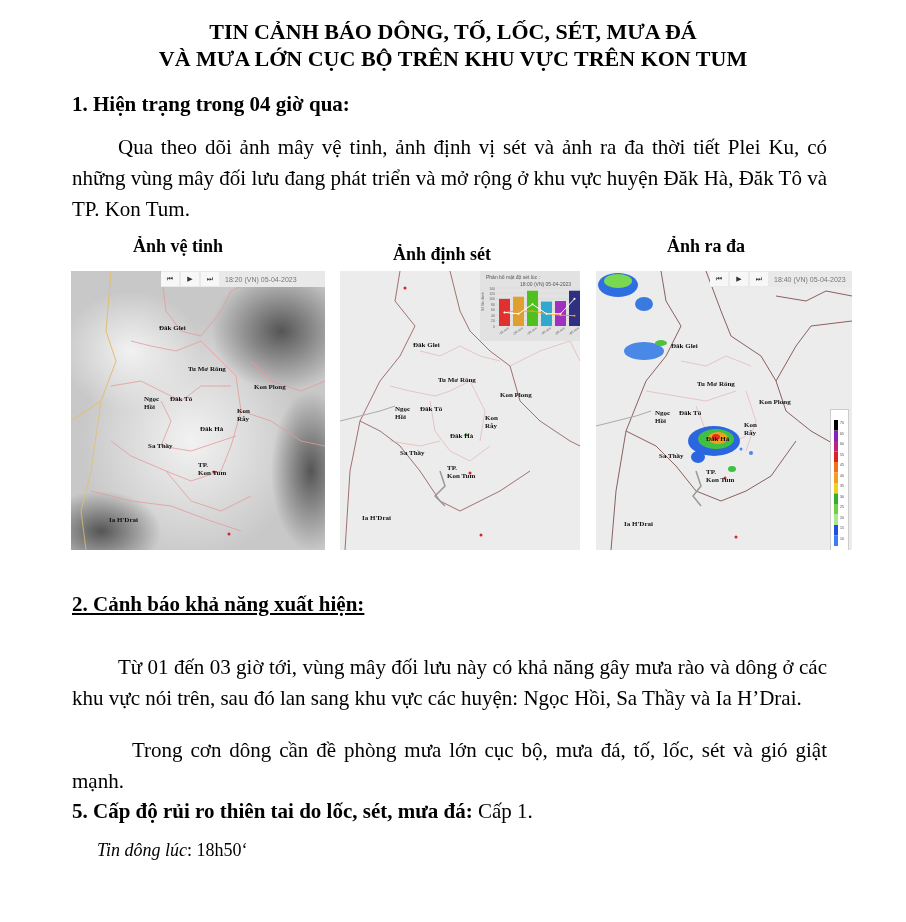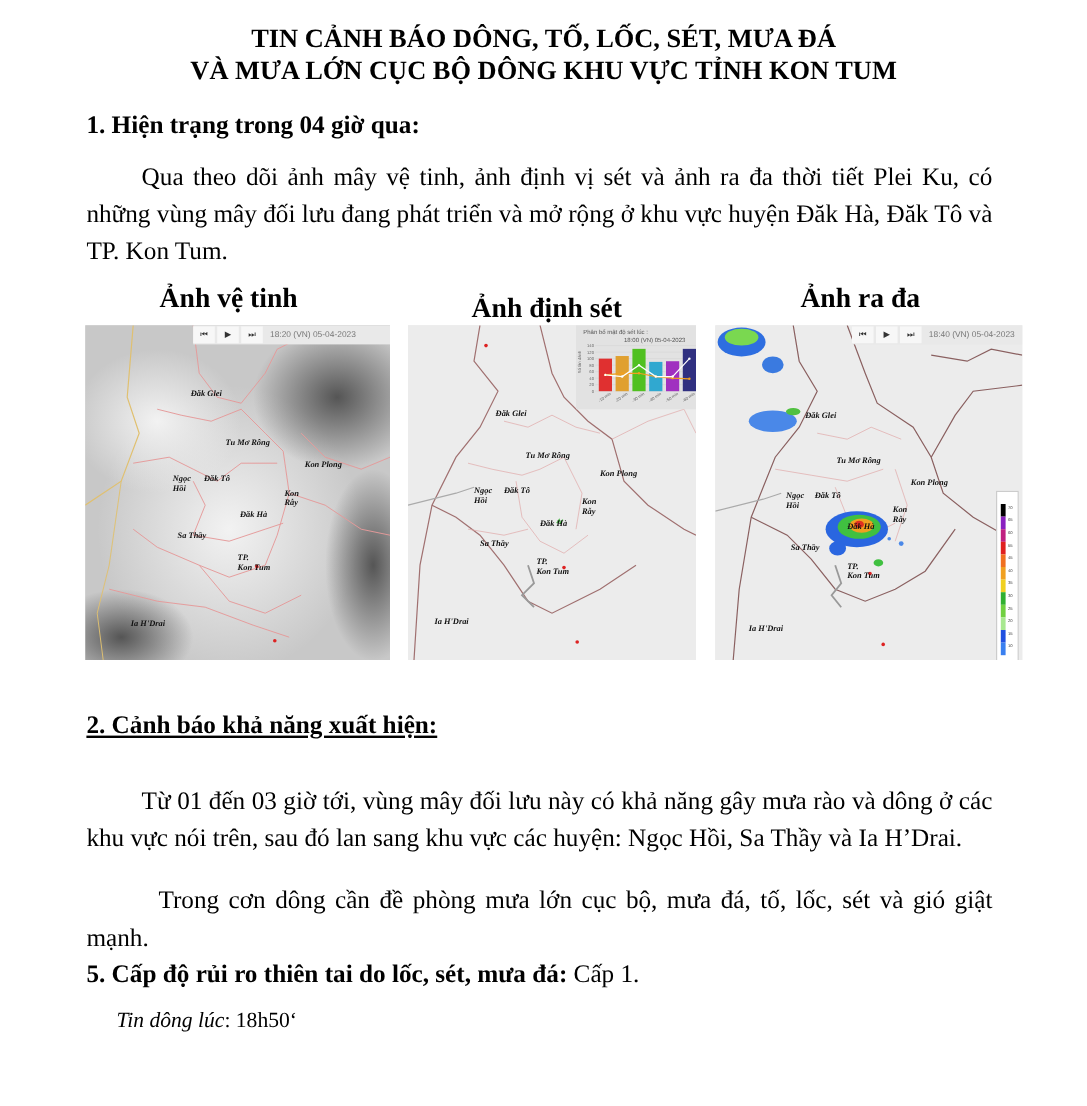--- a/index.html
+++ b/index.html
@@ -4,39 +4,39 @@
 <style>
   html, body { margin: 0; padding: 0; background: #ffffff; }
   body { width: 906px; height: 922px; position: relative; overflow: hidden;
          font-family: "Liberation Serif", "DejaVu Serif", serif; color: #000; }
   .title { position: absolute; left: 0; width: 906px; text-align: center; font-weight: bold; font-size: 22px; line-height: 27px; }
   .t1 { top: 18px; }
   .t2 { top: 45px; }
   .h { position: absolute; left: 72px; font-weight: bold; font-size: 21px; }
   .p { position: absolute; left: 72px; width: 755px; font-size: 21px; line-height: 31px; text-align: justify; }
   .indent { text-indent: 46px; }
-  .caption { position: absolute; font-weight: bold; font-size: 23px; }
+  .caption { position: absolute; font-weight: bold; font-size: 18px; }
   .img { position: absolute; top: 271px; height: 279px; overflow: hidden; }
   .img svg { display: block; }
   .timebar { position: absolute; top: 0; height: 16px; background: #e9e9e9; font-family: "Liberation Sans", sans-serif; font-size: 7px; color: #777; display: flex; align-items: center; }
   .tb-btn { width: 18px; height: 14px; background: #f7f7f7; margin-right: 2px; display: flex; align-items: center; justify-content: center; font-size: 7px; color: #333; }
   .tb-time { margin-left: 4px; }
-  .maplabel { position: absolute; font-family: "Liberation Serif", serif; font-weight: bold; font-size: 7px; line-height: 8px; color: #111; white-space: pre; font-style: italic; }
+  .maplabel { position: absolute; font-family: "Liberation Serif", serif; font-weight: bold; font-size: 7px; line-height: 8px; color: #111; white-space: pre; }
   .mini-chart { position: absolute; left: 140px; top: 0; width: 105px; height: 70px; background: rgba(225,225,225,0.95); }
   .mini-title { position: absolute; left: 6px; top: 3px; font-family: "Liberation Sans", sans-serif; font-size: 5px; color: #555; }
   .mini-sub { position: absolute; left: 40px; top: 10px; font-family: "Liberation Sans", sans-serif; font-size: 5px; color: #555; }
   .legend { position: absolute; right: 3px; top: 138px; width: 17px; height: 140px; background: #fff; border: 1px solid #ccc; }
   .issued { position: absolute; left: 97px; top: 840px; font-size: 18px; }
   .issued i { font-style: italic; }
 </style>
 </head>
 <body>
 
 <div class="title t1">TIN CẢNH BÁO DÔNG, TỐ, LỐC, SÉT, MƯA ĐÁ</div>
-<div class="title t2">VÀ MƯA LỚN CỤC BỘ DÔNG KHU VỰC TỈNH KON TUM</div>
+<div class="title t2">VÀ MƯA LỚN CỤC BỘ TRÊN KHU VỰC TRÊN KON TUM</div>
 
 <div class="h" style="top:92px;">1. Hiện trạng trong 04 giờ qua:</div>
 <div class="p indent" style="top:132px;">Qua theo dõi ảnh mây vệ tinh, ảnh định vị sét và ảnh ra đa thời tiết Plei Ku, có những vùng mây đối lưu đang phát triển và mở rộng ở khu vực huyện Đăk Hà, Đăk Tô và TP. Kon Tum.</div>
 
 <div class="caption" style="left:133px; top:236px;">Ảnh vệ tinh</div>
 <div class="caption" style="left:393px; top:244px;">Ảnh định sét</div>
 <div class="caption" style="left:667px; top:236px;">Ảnh ra đa</div>
 
 <div class="img" style="left:71px; width:254px; background:#cfcfcf;">
   <svg width="254" height="279">

